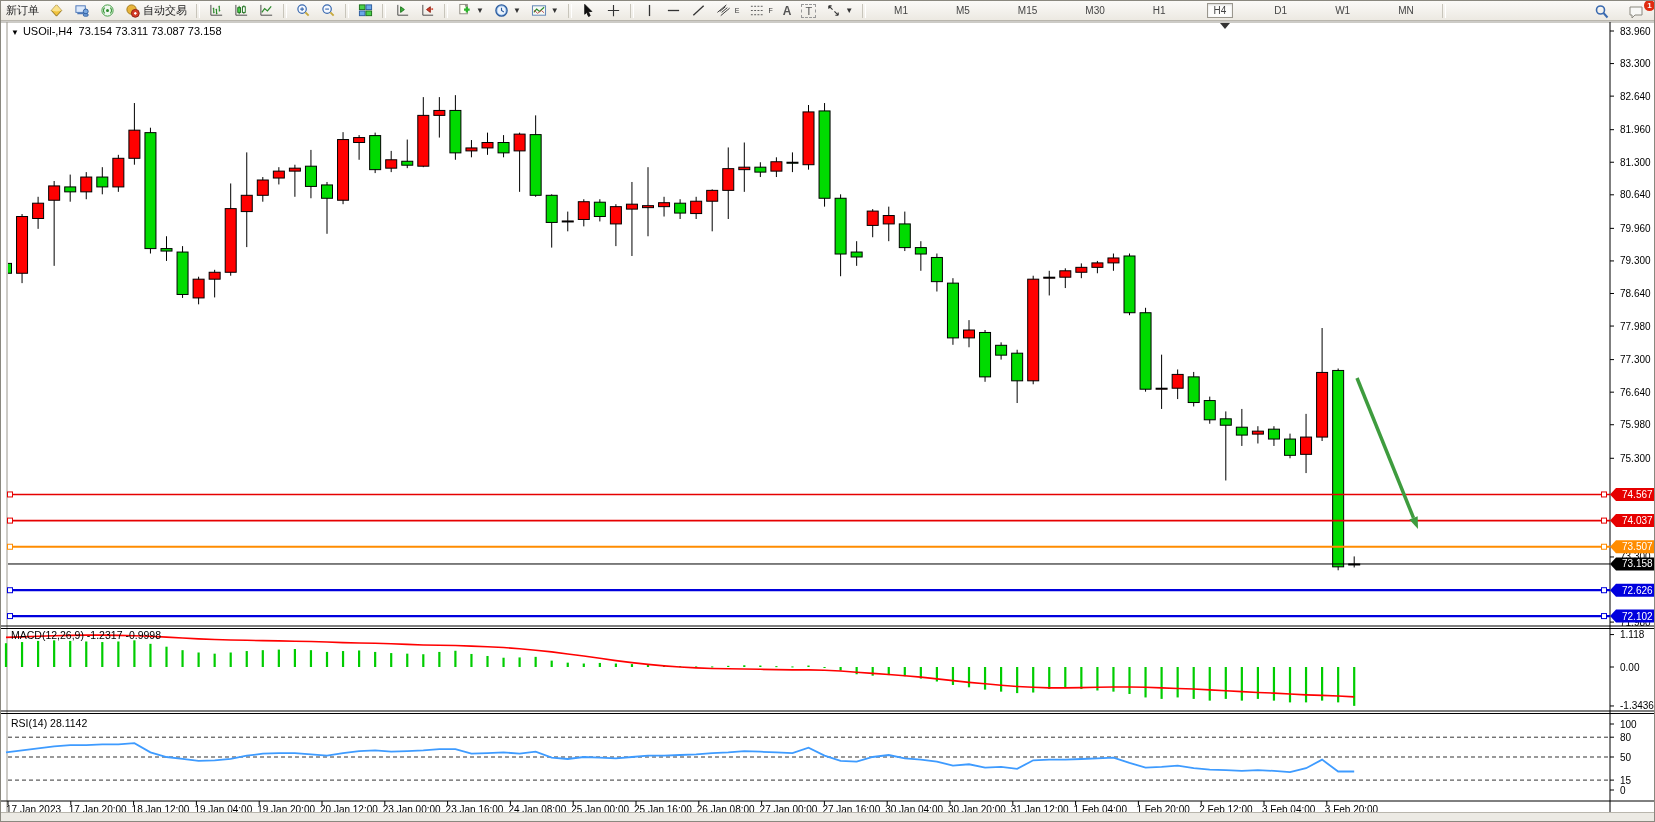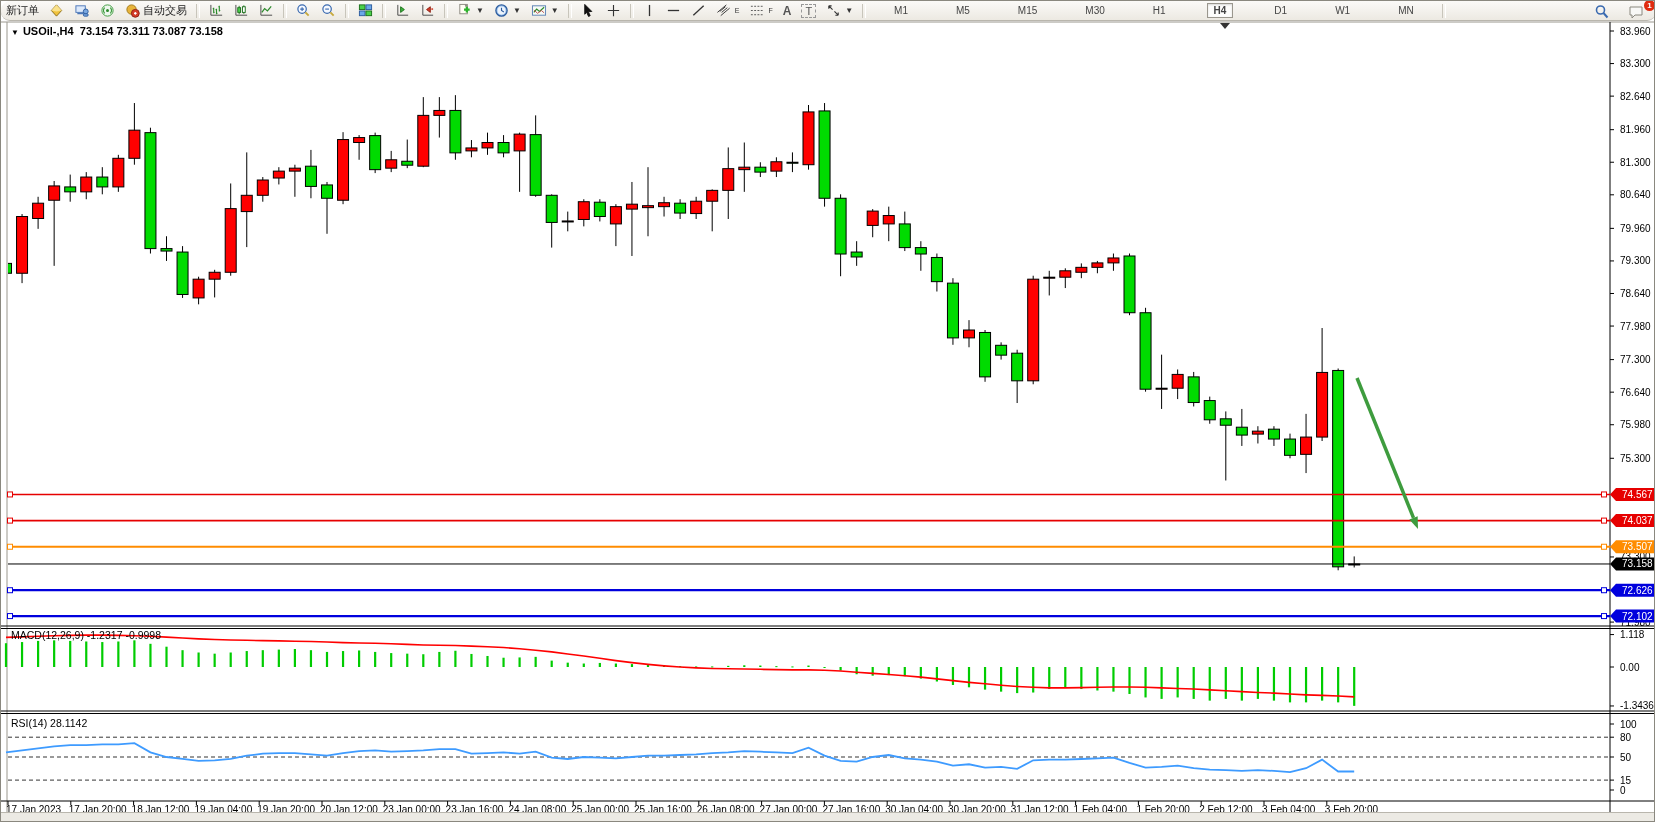--- a/index.html
+++ b/index.html
@@ -3,33 +3,33 @@
 <meta charset="utf-8">
 <style>
   html,body{margin:0;padding:0;background:#d8d6d0;}
   #app{position:relative;width:1655px;height:822px;background:#ffffff;
        font-family:"Liberation Sans",sans-serif;overflow:hidden;
        border:1px solid #8a887f;box-sizing:border-box;}
   
   #toolbar{position:absolute;left:0;top:0;width:1655px;height:19px;
            background:linear-gradient(#fbfaf8,#ece9e2);
            border-bottom:1px solid #b9b6ad;display:flex;align-items:center;
-           font-size:11px;color:#222;border-radius:9px;}
+           font-size:11px;color:#222;}
   .tbtn{display:flex;align-items:center;gap:3px;padding:1px 4px;height:15px;
         border:1px solid transparent;border-radius:2px;cursor:default;}
   .tsep{width:2px;height:14px;border-left:1px solid #c8c5bb;border-right:1px solid #ffffff;margin:0 4px;}
   .caret{font-size:8px;color:#333;margin-left:1px;}
   .tf-btn{padding:1px 6px;margin:0 17px;font-size:10px;color:#444;border:1px solid transparent;}
-  .tf-btn.active{border:1px solid #9a978e;background:#fdfdfc;box-shadow:inset 0 1px 2px rgba(0,0,0,.15);font-weight:bold;}
+  .tf-btn.active{border:1px solid #9a978e;background:#fdfdfc;box-shadow:inset 0 1px 2px rgba(0,0,0,.15);}
   #right-icons{position:absolute;right:6px;top:1px;display:flex;gap:8px;align-items:center;}
   .badge{position:absolute;top:-3px;right:-6px;background:#e02b10;color:#fff;font-size:8px;
          width:11px;height:11px;border-radius:6px;text-align:center;line-height:11px;font-weight:bold;}
   
   #chart-wrap{position:absolute;left:0;top:20px;width:1655px;height:802px;background:#fff;}
-  #chart-title{position:absolute;left:10px;top:4px;font-size:11px;color:#000;z-index:5;font-weight:bold;}
+  #chart-title{position:absolute;left:10px;top:4px;font-size:11px;color:#000;z-index:5;}
   #chart-title .caret2{font-size:8px;margin-right:4px;}
   svg text{font-family:"Liberation Sans",sans-serif;}
   #statusstrip{position:absolute;left:0;bottom:0;width:1655px;height:8px;background:#eceae4;border-top:1px solid #b9b6ad;}
 </style>
 </head>
 <body>
 
 <div id="app">
 
   <div id="toolbar">

